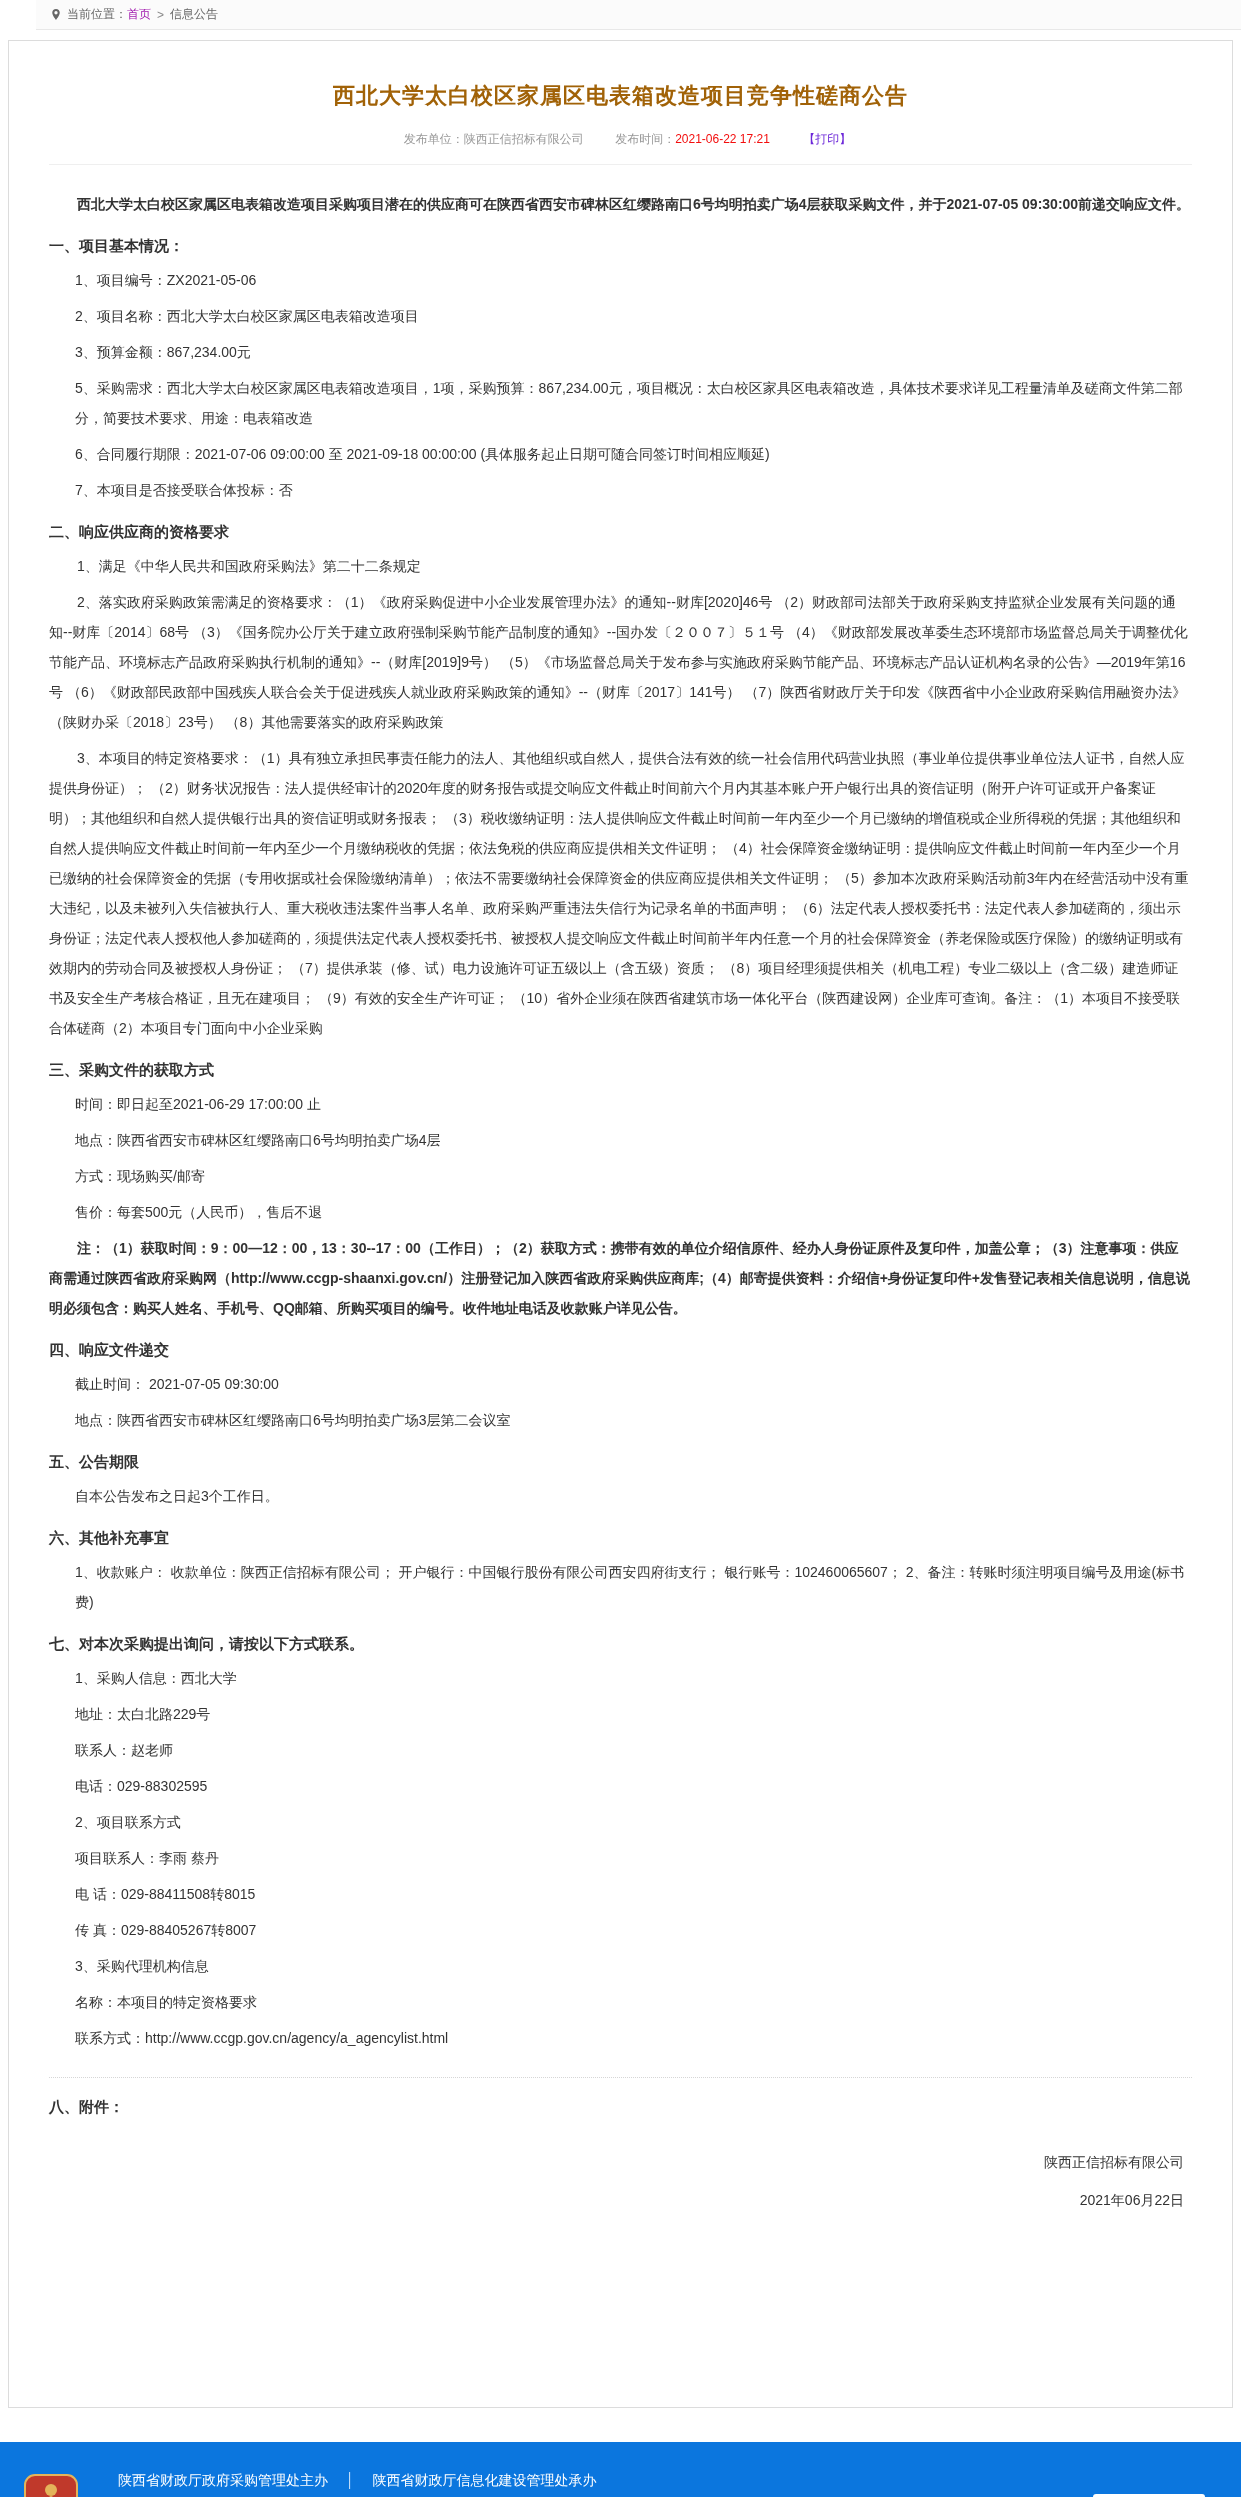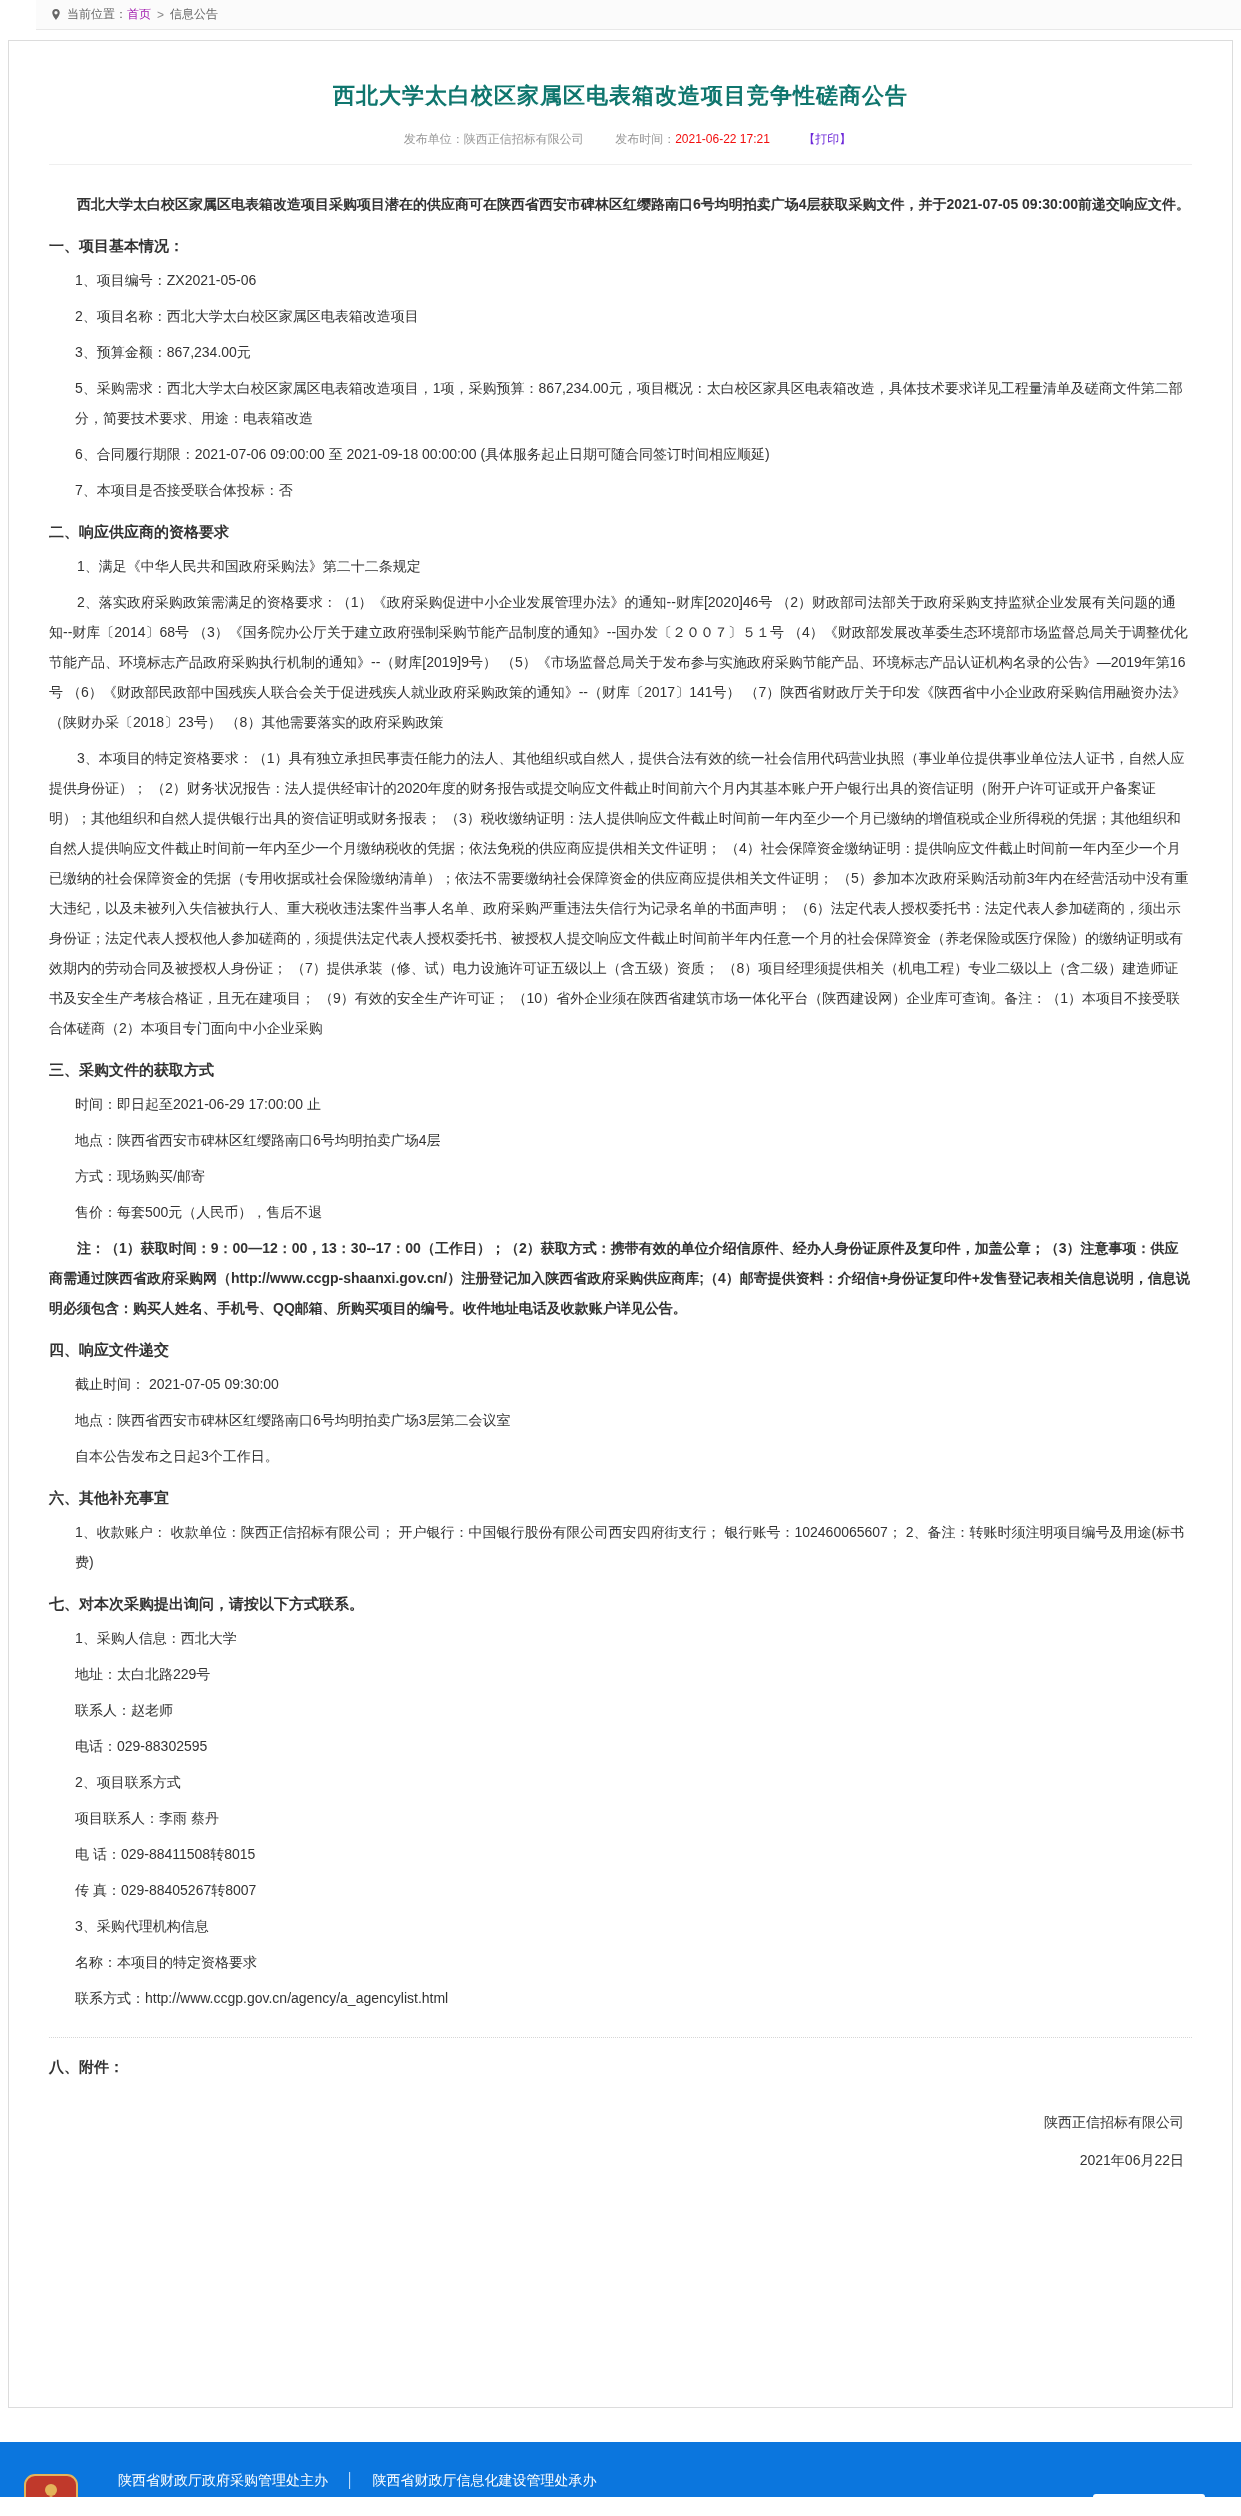--- a/index.html
+++ b/index.html
@@ -17,21 +17,21 @@
   }
   .crumbbar .pin { margin-right:5px; display:inline-flex; }
   .crumbbar a { color:#a21caf; text-decoration:none; }
   .crumbbar .sep { margin:0 6px; color:#888; }
   
   .card {
     margin:10px 8px 0; border:1px solid #dcdcdc; background:#fff;
     height:2368px; overflow:hidden; padding:26px 40px 30px;
   }
   .title {
-    font-size:22px; font-weight:bold; color:#0f766e; text-align:center;
+    font-size:22px; font-weight:bold; color:#a16207; text-align:center;
     margin:14px 0 20px; letter-spacing:1px;
   }
   .meta {
     text-align:center; font-size:12px; color:#999;
     padding-bottom:16px; border-bottom:1px solid #efefef; margin-bottom:24px;
   }
   .meta .grp { margin:0 14px; }
   .meta .time { color:#f30d0d; }
   .meta .print { color:#6d28d9; margin-left:16px; cursor:pointer; }
   
@@ -116,20 +116,21 @@
     <p class="item">时间：即日起至2021-06-29 17:00:00 止</p>
     <p class="item">地点：陕西省西安市碑林区红缨路南口6号均明拍卖广场4层</p>
     <p class="item">方式：现场购买/邮寄</p>
     <p class="item">售价：每套500元（人民币），售后不退</p>
     <p class="note">注：（1）获取时间：9：00—12：00，13：30--17：00（工作日）；（2）获取方式：携带有效的单位介绍信原件、经办人身份证原件及复印件，加盖公章；（3）注意事项：供应商需通过陕西省政府采购网（http://www.ccgp-shaanxi.gov.cn/）注册登记加入陕西省政府采购供应商库;（4）邮寄提供资料：介绍信+身份证复印件+发售登记表相关信息说明，信息说明必须包含：购买人姓名、手机号、QQ邮箱、所购买项目的编号。收件地址电话及收款账户详见公告。</p>
 
     <h2 class="sec">四、响应文件递交</h2>
     <p class="item">截止时间： 2021-07-05 09:30:00</p>
     <p class="item">地点：陕西省西安市碑林区红缨路南口6号均明拍卖广场3层第二会议室</p>
 
+    <h2 class="sec">五、公告期限</h2>
     <p class="item">自本公告发布之日起3个工作日。</p>
 
     <h2 class="sec">六、其他补充事宜</h2>
     <p class="item">1、收款账户： 收款单位：陕西正信招标有限公司； 开户银行：中国银行股份有限公司西安四府街支行； 银行账号：102460065607； 2、备注：转账时须注明项目编号及用途(标书费)</p>
 
     <h2 class="sec">七、对本次采购提出询问，请按以下方式联系。</h2>
     <p class="item">1、采购人信息：西北大学</p>
     <p class="item">地址：太白北路229号</p>
     <p class="item">联系人：赵老师</p>
     <p class="item">电话：029-88302595</p>

